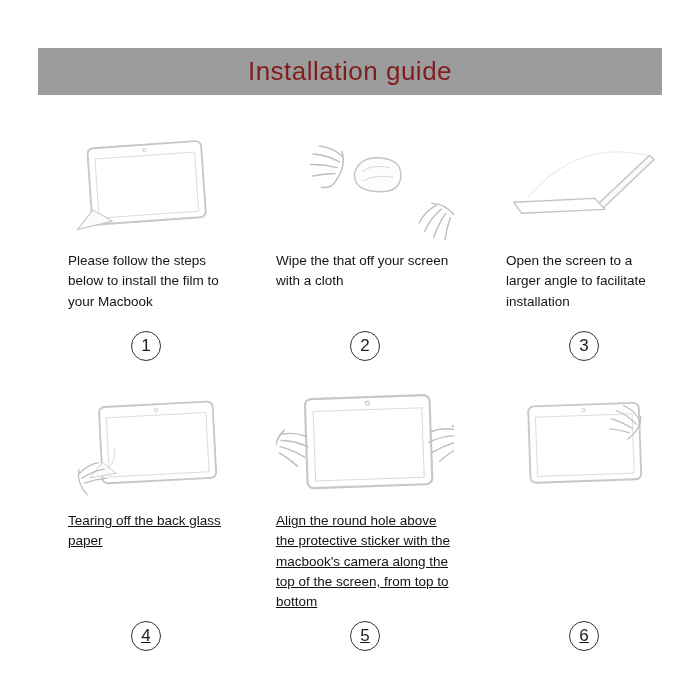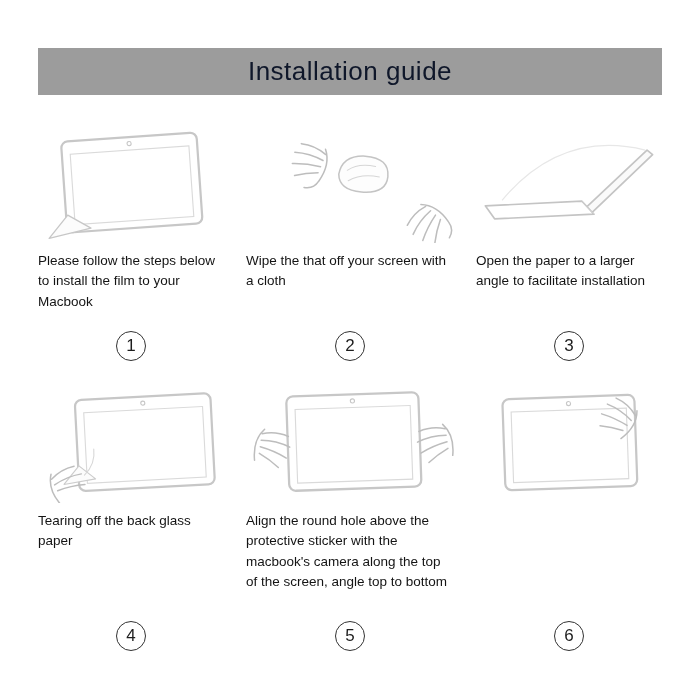--- a/index.html
+++ b/index.html
@@ -1,25 +1,25 @@
 <!DOCTYPE html>
 <html><head>
 <meta charset="utf-8">
 <style>
   html,body{margin:0;padding:0;background:#fff;}
   .page{width:700px;height:700px;background:#fff;overflow:hidden;
         font-family:"Liberation Sans",sans-serif;color:#111;}
   .header{margin:48px 38px 0;height:47px;background:#9c9c9c;
           display:flex;align-items:center;justify-content:center;}
-  .header-title{color:#0f172a;font-size:26px;font-weight:500;letter-spacing:.5px;}
+  .header-title{color:#7f1d1d;font-size:26px;font-weight:500;letter-spacing:.5px;}
   .grid{margin:30px 38px 0;display:grid;
         grid-template-columns:1fr 1.12fr 1fr;column-gap:22px;row-gap:24px;}
-  .step{display:flex;flex-direction:column;}
+  .step{display:flex;flex-direction:column;margin-left:30px;}
   .step.row1{height:236px;}
-  .step.row2{height:266px;}
+  .step.row2{height:266px;text-decoration:underline;}
   .ill{height:118px;display:flex;align-items:center;justify-content:center;}
   .ill svg{width:100%;height:118px;display:block;}
   .caption{margin-top:8px;font-size:13.5px;line-height:1.5;color:#141414;font-weight:500;}
   .badge{margin:auto auto 0;width:30px;height:30px;border:1.5px solid #333;
          border-radius:50%;display:flex;align-items:center;justify-content:center;
          font-size:17px;color:#1d1d1d;box-sizing:border-box;}
 </style>
 </head>
 <body>
 
@@ -75,21 +75,21 @@
 
     <div class="step row1">
       <div class="ill">
         <svg viewBox="0 0 200 125">
           <path d="M28,80 Q92,4 182,26" fill="none" stroke="#e7e7e7" stroke-width="1.3"></path>
           <path d="M116,90 L184,26 L190,31 L123,95 Z" fill="#fafafa" stroke="#c4c4c4" stroke-width="1.8" stroke-linejoin="round"></path>
           <path d="M10,86 L114,81 L127,95 L20,100 Z" fill="#fff" stroke="#c4c4c4" stroke-width="1.8" stroke-linejoin="round"></path>
           <path d="M114,81 L127,95" stroke="#d0d0d0" stroke-width="1"></path>
         </svg>
       </div>
-      <div class="caption">Open the paper to a larger angle to facilitate installation</div>
+      <div class="caption">Open the screen to a larger angle to facilitate installation</div>
       <div class="badge">3</div>
     </div>
 
     <div class="step row2">
       <div class="ill">
         <svg viewBox="0 0 200 125">
           <g transform="rotate(-3 105 62)">
             <rect x="42" y="12" width="146" height="98" rx="7" fill="#fff" stroke="#c7c7c7" stroke-width="2.4"></rect>
             <rect x="51" y="26" width="128" height="76" fill="none" stroke="#dadada" stroke-width="1.2"></rect>
             <circle cx="115" cy="19" r="2.2" fill="none" stroke="#c7c7c7" stroke-width="1.2"></circle>
@@ -129,21 +129,21 @@
             <g transform="translate(160,44) rotate(-8)">
               <path d="M40,8 Q26,3 12,7"></path>
               <path d="M40,15 Q24,13 9,18"></path>
               <path d="M40,22 Q25,24 11,30"></path>
               <path d="M40,29 Q28,34 18,41"></path>
               <path d="M38,3 Q49,16 44,37"></path>
             </g>
           </g>
         </svg>
       </div>
-      <div class="caption">Align the round hole above the protective sticker with the macbook's camera along the top of the screen, angle top to bottom</div>
+      <div class="caption">Align the round hole above the protective sticker with the macbook's camera along the top of the screen, from top to bottom</div>
       <div class="badge">5</div>
     </div>
 
     <div class="step row2">
       <div class="ill">
         <svg viewBox="0 0 200 125">
           <g transform="rotate(-2 100 62)">
             <rect x="30" y="12" width="142" height="98" rx="7" fill="#fff" stroke="#c7c7c7" stroke-width="2.4"></rect>
             <rect x="39" y="26" width="124" height="76" fill="none" stroke="#dadada" stroke-width="1.2"></rect>
             <circle cx="101" cy="19" r="2.2" fill="none" stroke="#c7c7c7" stroke-width="1.2"></circle>

